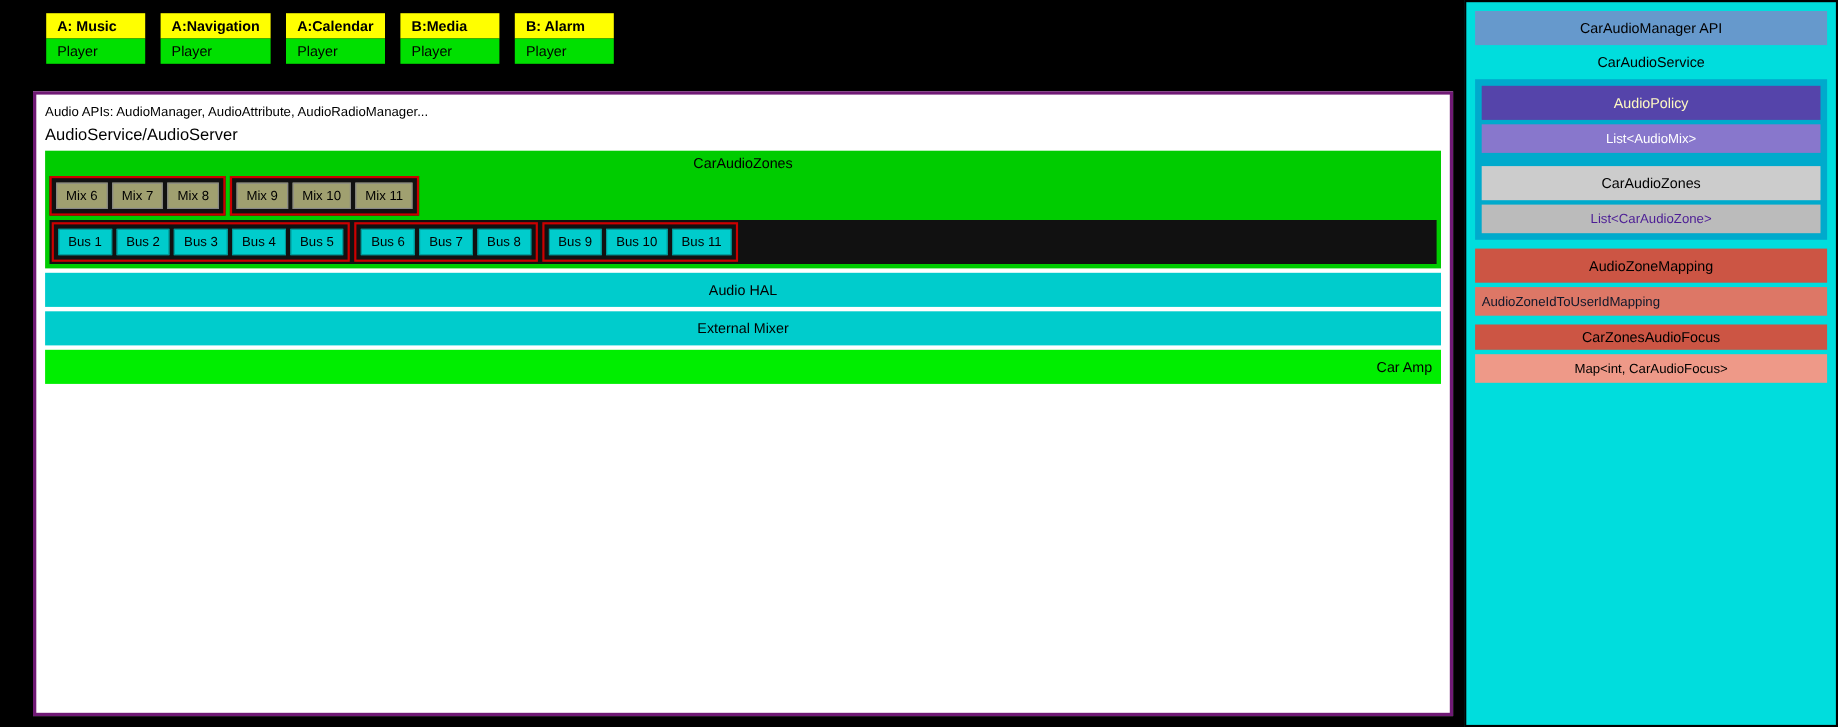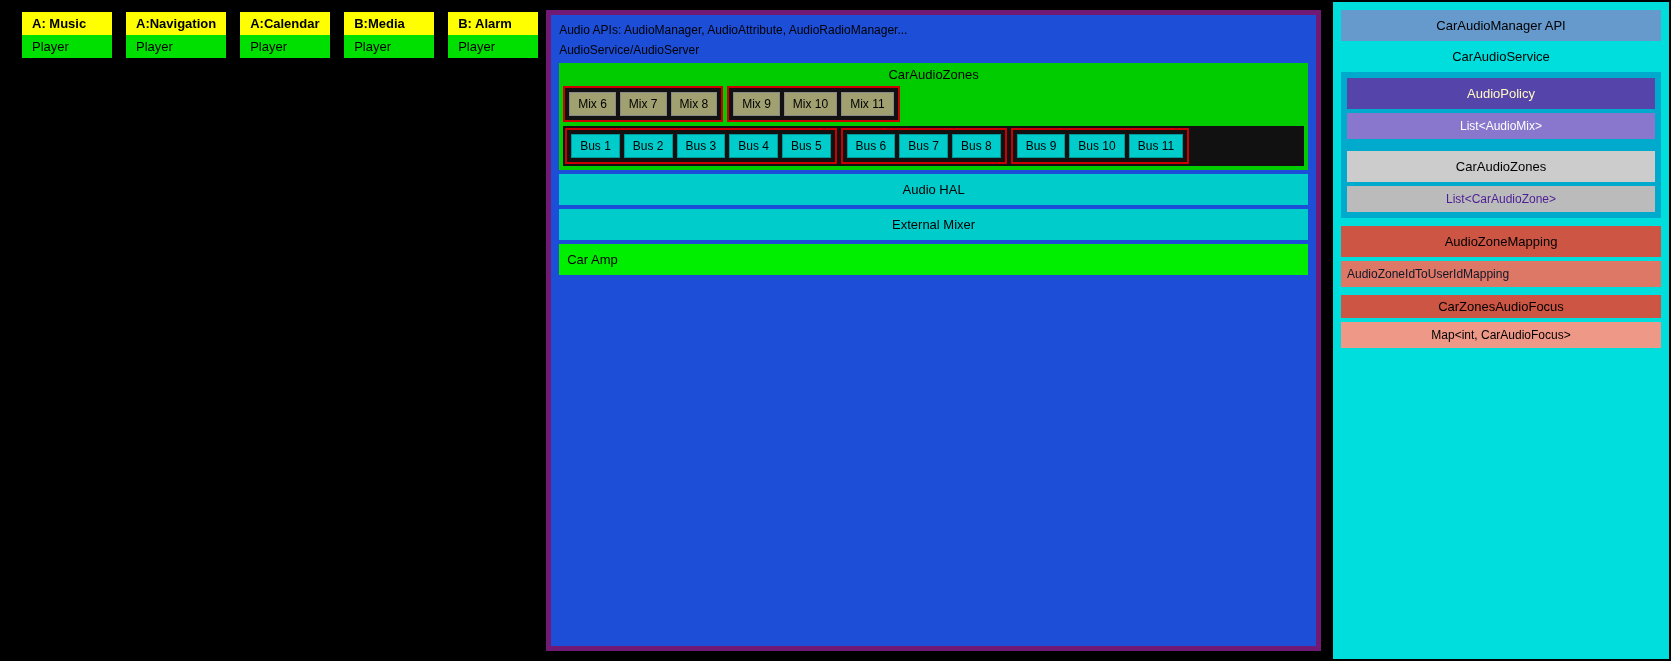--- a/index.html
+++ b/index.html
@@ -11,23 +11,24 @@
       height: 661px;
       overflow: hidden;
       display: flex;
       gap: 0;
     }
 
     .left-panel {
       flex: 1;
       padding: 10px 10px 10px 10px;
       display: flex;
-      flex-direction: row;
-      gap: 6px;
+      flex-direction: column;
+      gap: 23px;
       position: relative;
+      margin-left: 20px;
     }
 
     
     .app-row {
       display: flex;
       gap: 10px;
       margin-left: 10px;
     }
 
     .app-block {
@@ -47,39 +48,39 @@
 
     .app-block .app-player {
       background: #00e000;
       padding: 4px 10px;
       font-size: 13px;
       text-align: left;
     }
 
     
     .arch-container {
-      background: #1d4ed8;
-      border: 5px solid #701a75;
+      background: #ffffff;
+      border: 3px solid #701a75;
       padding: 8px;
       flex: 1;
       display: flex;
       flex-direction: column;
       gap: 4px;
       position: relative;
     }
 
     .arch-label-top {
       color: #000;
       font-size: 12px;
       margin-bottom: 2px;
     }
 
     .audio-service-label {
       color: #000;
-      font-size: 12px;
+      font-size: 15px;
       margin-bottom: 2px;
     }
 
     
     .audioflinger-wrapper {
       background: #00cc00;
       padding: 4px;
       display: flex;
       flex-direction: column;
       gap: 4px;
@@ -150,21 +151,21 @@
       background: #00cccc;
       text-align: center;
       padding: 8px;
       font-size: 13px;
       color: #000;
     }
 
     
     .car-amp {
       background: #00ee00;
-      text-align: left;
+      text-align: right;
       padding: 8px;
       font-size: 13px;
       color: #000;
     }
 
     
     .right-panel {
       width: 340px;
       background: #00dddd;
       padding: 8px;

